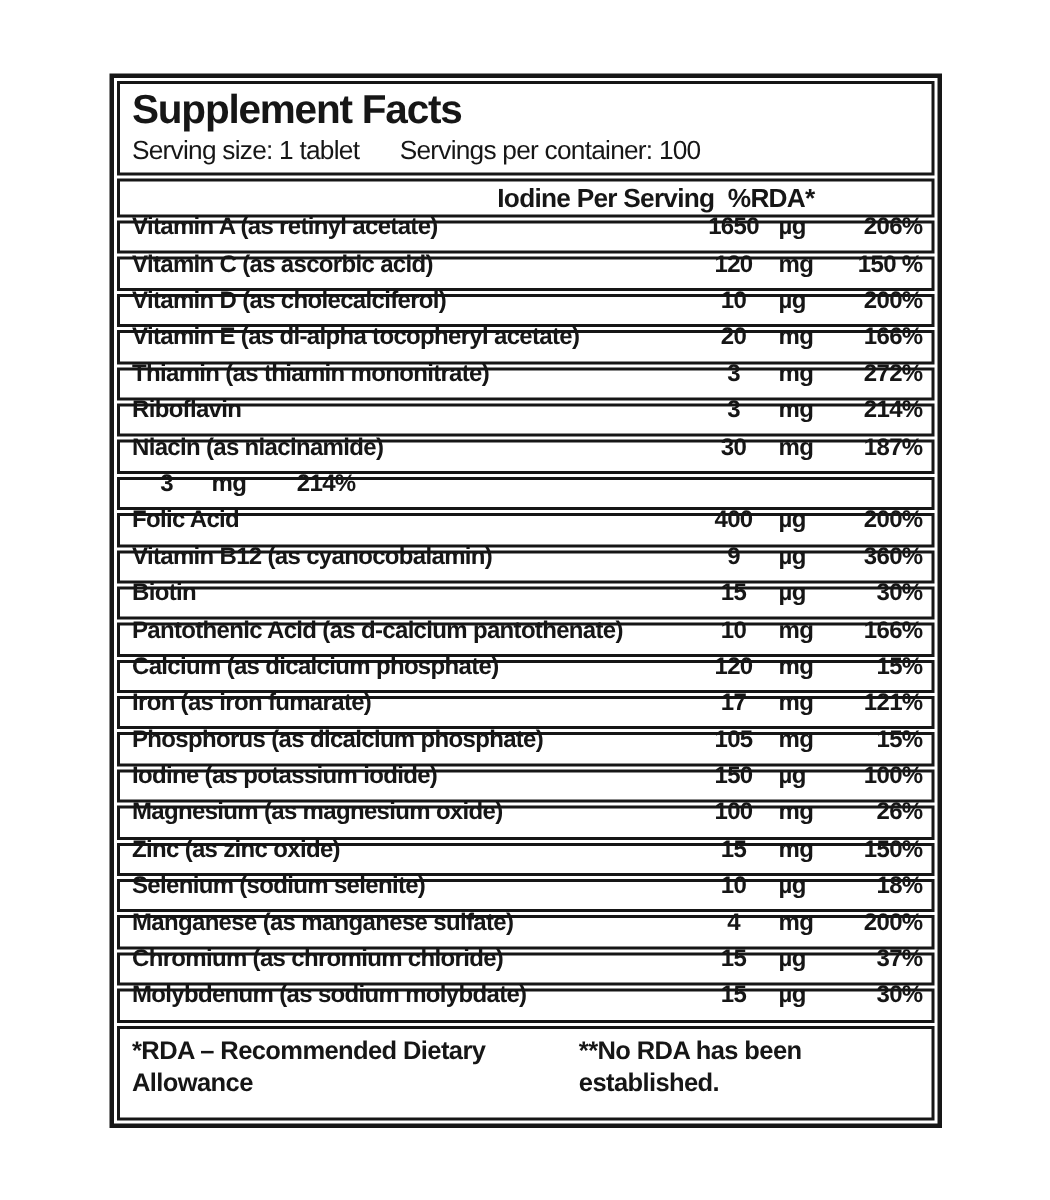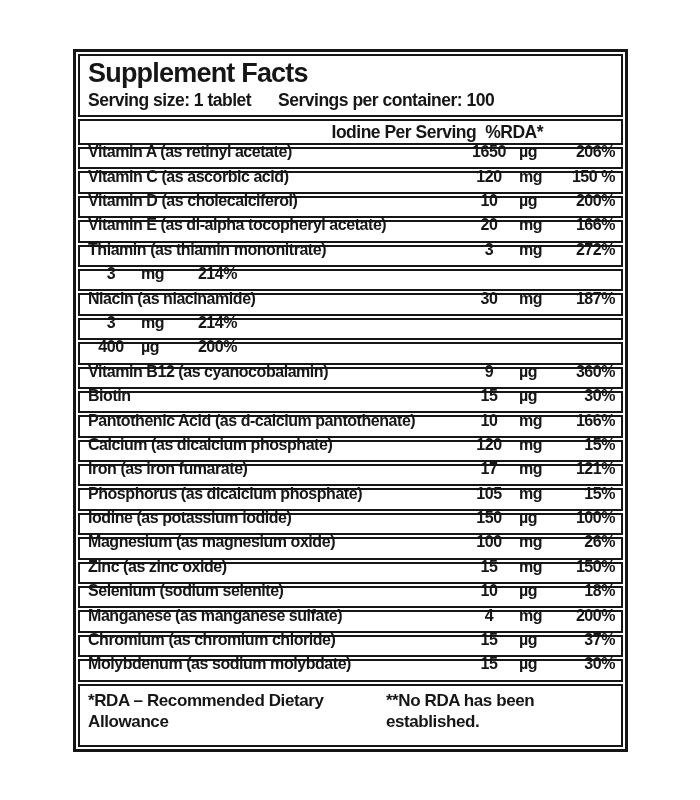--- a/index.html
+++ b/index.html
@@ -50,21 +50,21 @@
     font-size: 27px;
     font-weight: bold;
     letter-spacing: -0.8px;
     line-height: 1.1;
     margin: 0;
   }
   .serving-line {
     display: flex;
     gap: 27px;
     font-size: 17.5px;
-    font-weight: bold;
+    font-weight: normal;
     letter-spacing: -0.5px;
     padding-bottom: 2px;
   }
   
   .col-header-box {
     height: 26px;
     display: flex;
     justify-content: flex-end;
     align-items: center;
     padding-right: 78px;
@@ -158,39 +158,41 @@
   </div>
 
   <div class="row">
     <span class="name">Thiamin (as thiamin mononitrate)</span>
     <span class="amt">3</span>
     <span class="unit">mg</span>
     <span class="pct">272%</span>
   </div>
 
   <div class="row">
+    <span class="name">Riboflavin</span>
     <span class="amt">3</span>
     <span class="unit">mg</span>
     <span class="pct">214%</span>
   </div>
 
   <div class="row">
     <span class="name">Niacin (as niacinamide)</span>
     <span class="amt">30</span>
     <span class="unit">mg</span>
     <span class="pct">187%</span>
   </div>
 
   <div class="row">
     <span class="amt">3</span>
     <span class="unit">mg</span>
     <span class="pct">214%</span>
   </div>
 
   <div class="row">
+    <span class="name">Folic Acid</span>
     <span class="amt">400</span>
     <span class="unit">µg</span>
     <span class="pct">200%</span>
   </div>
 
   <div class="row">
     <span class="name">Vitamin B12 (as cyanocobalamin)</span>
     <span class="amt">9</span>
     <span class="unit">µg</span>
     <span class="pct">360%</span>

